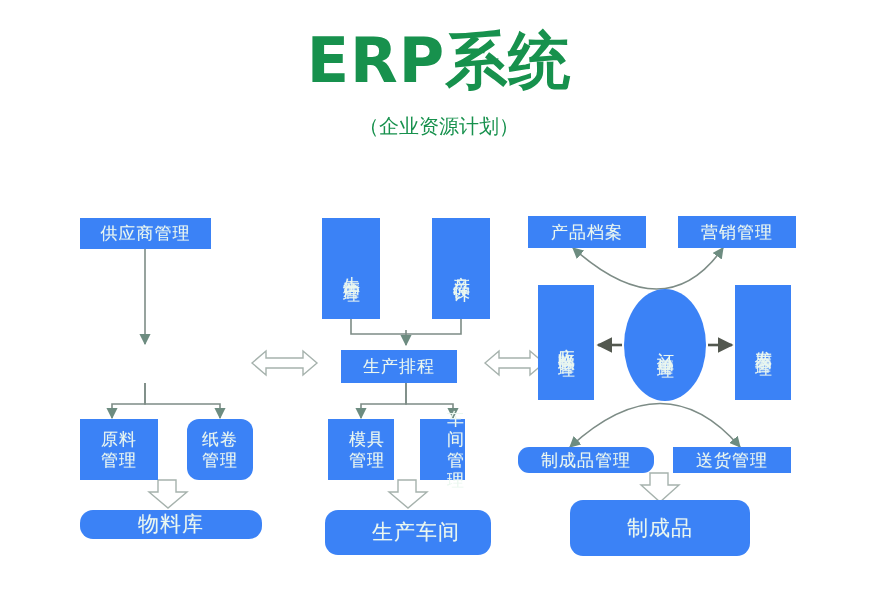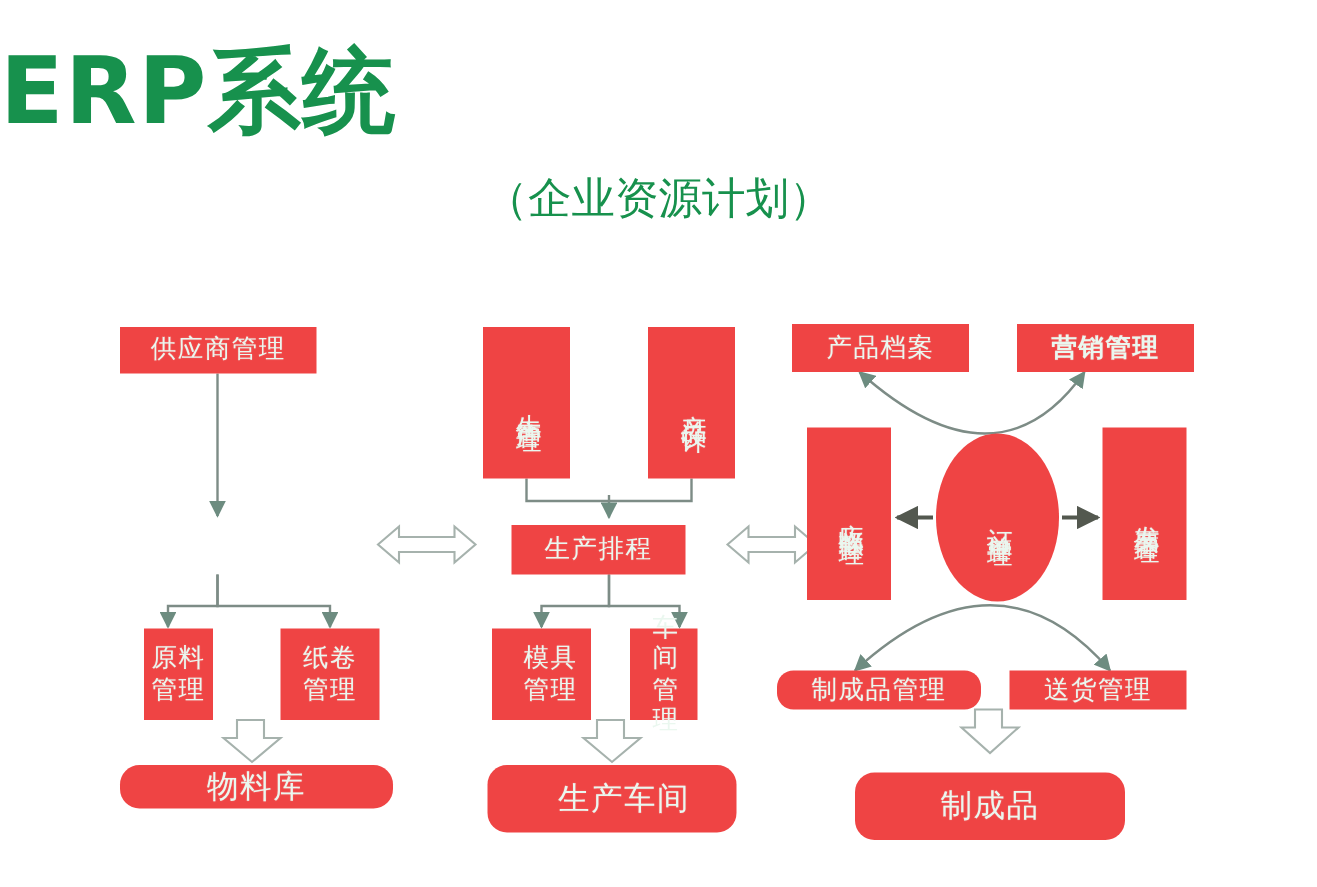--- a/index.html
+++ b/index.html
@@ -21,47 +21,48 @@
     width: 878px;
     height: 591px;
   }
 
   
   .title {
     position: absolute;
     left: 0;
     top: 28px;
     width: 878px;
+    text-align: center;
     font-size: 62px;
     font-weight: bold;
     color: #17914d;
     letter-spacing: 1px;
     line-height: 1.05;
     white-space: nowrap;
   }
   .subtitle {
     position: absolute;
     left: 0;
     top: 113px;
     width: 878px;
     text-align: center;
-    font-size: 29px;
+    font-size: 20px;
     color: #17914d;
     white-space: nowrap;
   }
 
   
   .node {
     position: absolute;
-    background: #ef4444;
+    background: #3b82f6;
     color: #eaf7ef;
     display: flex;
     align-items: center;
     justify-content: center;
-    text-align: left;
+    text-align: right;
     box-sizing: border-box;
     font-size: 17px;
     line-height: 1.18;
     letter-spacing: 1px;
     text-shadow: 0 0 1px rgba(255,255,255,0.35);
   }
   .node.rounded {
     border-radius: 13px;
     font-size: 21px;
   }
@@ -156,51 +157,51 @@
     </g>
 
     <g>
       <path d="M 650 473 L 668 473 L 668 485 L 679 485 L 660 502 L 641 485 L 650 485 Z" fill="#ffffff" stroke="#a6b2ad" stroke-width="1.4"></path>
     </g>
   </svg>
 
   <div class="node" style="left:80px;  top:218px; width:131px; height:31px;">供应商管理</div>
 
 
-  <div class="node two-line" style="left:96px; top:419px; width:46px; height:61px;">原料
-管理</div>
-
-  <div class="node two-line" style="left:187px; top:419px; width:66px; height:61px;">纸卷
+  <div class="node two-line" style="left:80px; top:419px; width:78px; height:61px;">原料
+管理</div>
+
+  <div class="node two-line" style="left:187px; top:419px; width:66px; height:61px;border-radius:12px;">纸卷
 管理</div>
 
   <div class="node rounded" style="left:80px; top:510px; width:182px; height:29px;">物料库</div>
 
   <div class="node vert" style="left:322px; top:218px; width:58px; height:101px;">生产管理</div>
 
   <div class="node vert" style="left:432px; top:218px; width:58px; height:101px;">产品设计</div>
 
   <div class="node" style="left:341px; top:350px; width:116px; height:33px;">生产排程</div>
 
   <div class="node two-line" style="left:328px; top:419px; width:66px; height:61px;padding-left:12px;">模具
 管理</div>
 
   <div class="node two-line" style="left:420px; top:419px; width:45px; height:61px;padding-left:15px;">车间
 管理</div>
 
   <div class="node rounded" style="left:325px; top:510px; width:166px; height:45px;padding-left:16px;">生产车间</div>
 
   <div class="node" style="left:528px; top:216px; width:118px; height:32px;">产品档案</div>
 
-  <div class="node" style="left:678px; top:216px; width:118px; height:32px;font-weight:bold;">营销管理</div>
+  <div class="node" style="left:678px; top:216px; width:118px; height:32px;">营销管理</div>
 
   <div class="node vert" style="left:538px; top:285px; width:56px; height:115px;">应收款管理</div>
 
   <div class="node ellipse vert" style="left:624px; top:289px; width:82px; height:112px;">订单管理</div>
 
   <div class="node vert" style="left:735px; top:285px; width:56px; height:115px;">发票管理</div>
 
   <div class="node" style="left:518px; top:447px; width:136px; height:26px;border-radius:11px;">制成品管理</div>
 
   <div class="node" style="left:673px; top:447px; width:118px; height:26px;">送货管理</div>
 
-  <div class="node rounded" style="left:570px; top:515px; width:180px; height:45px;">制成品</div>
+  <div class="node rounded" style="left:570px; top:500px; width:180px; height:56px;">制成品</div>
 
 </div>
 
 </body></html>

